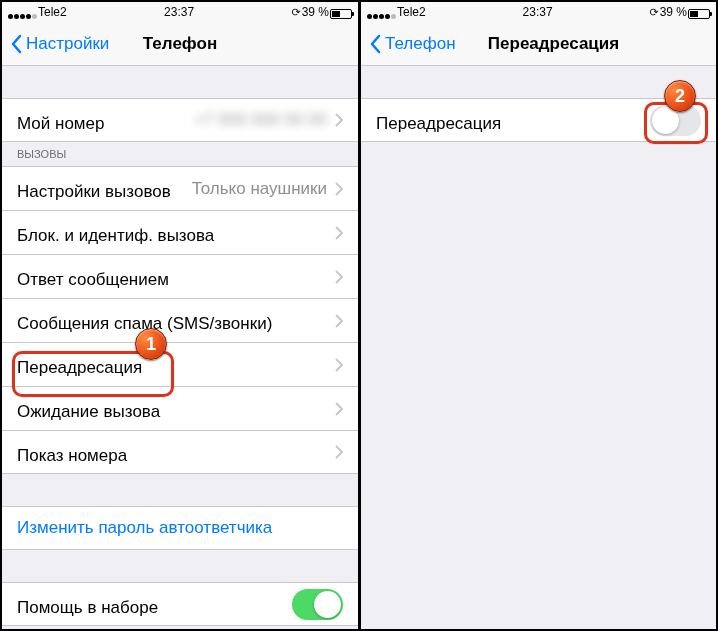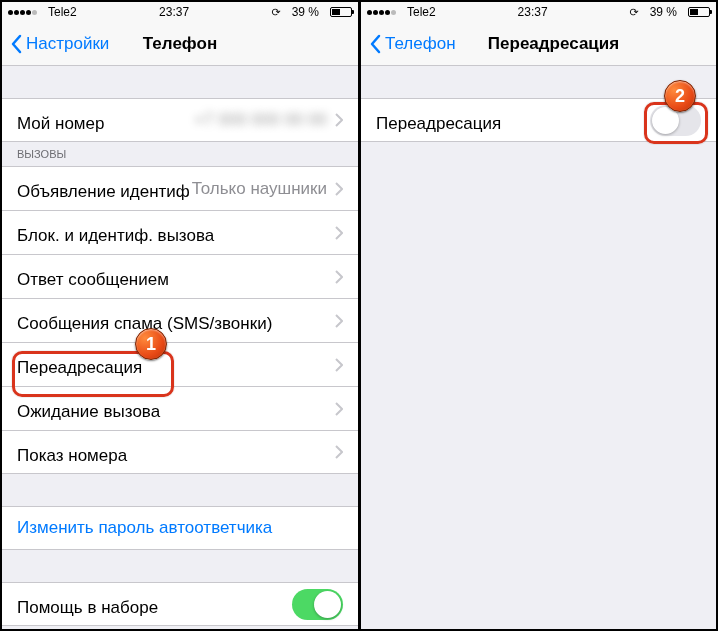--- a/index.html
+++ b/index.html
@@ -25,21 +25,21 @@
   .statusbar {
     background: #f8f8f8;
     height: 20px;
     display: flex;
     align-items: center;
     justify-content: space-between;
     padding: 0 6px;
     font-size: 12px;
     color: #000;
   }
-  .sb-left, .sb-right { display:flex; align-items:center; gap:11px; }
+  .sb-left, .sb-right { display:flex; align-items:flex-end; gap:1px; }
   .sb-left .dots { display:flex; gap:1px; }
   .sb-left .dots span { width:5px; height:5px; border-radius:50%; background:#000; display:inline-block; }
   .sb-left .dots span.dim { background:#bbb; }
   .sb-right .lock { font-size:11px; }
   .battery {
     width:22px; height:10px; border:1px solid #000; border-radius:2px; position:relative;
   }
   .battery::after{ content:""; position:absolute; right:-3px; top:2px; width:2px; height:4px; background:#000; border-radius:0 1px 1px 0;}
   .battery .fill{ position:absolute; left:1px; top:1px; bottom:1px; width:40%; background:#000;}
   
@@ -173,21 +173,21 @@
       <span class="chev">
           <svg viewBox="0 0 8 14">
             <polyline points="1,1 7,7 1,13" fill="none" stroke="#c7c7cc" stroke-width="2"></polyline>
           </svg>
         </span>
     </div>
 
     <div class="section-header">ВЫЗОВЫ</div>
 
     <div class="cell">
-      <span class="label">Объявление идентиф</span>
+      <span class="label">Настройки вызовов</span>
       <span class="value">Только наушники</span>
       <span class="chev">
           <svg viewBox="0 0 8 14">
             <polyline points="1,1 7,7 1,13" fill="none" stroke="#c7c7cc" stroke-width="2"></polyline>
           </svg>
         </span>
     </div>
     <div class="cell">
       <span class="label">Блок. и идентиф. вызова</span>
       <span style="margin-left:auto"></span>

